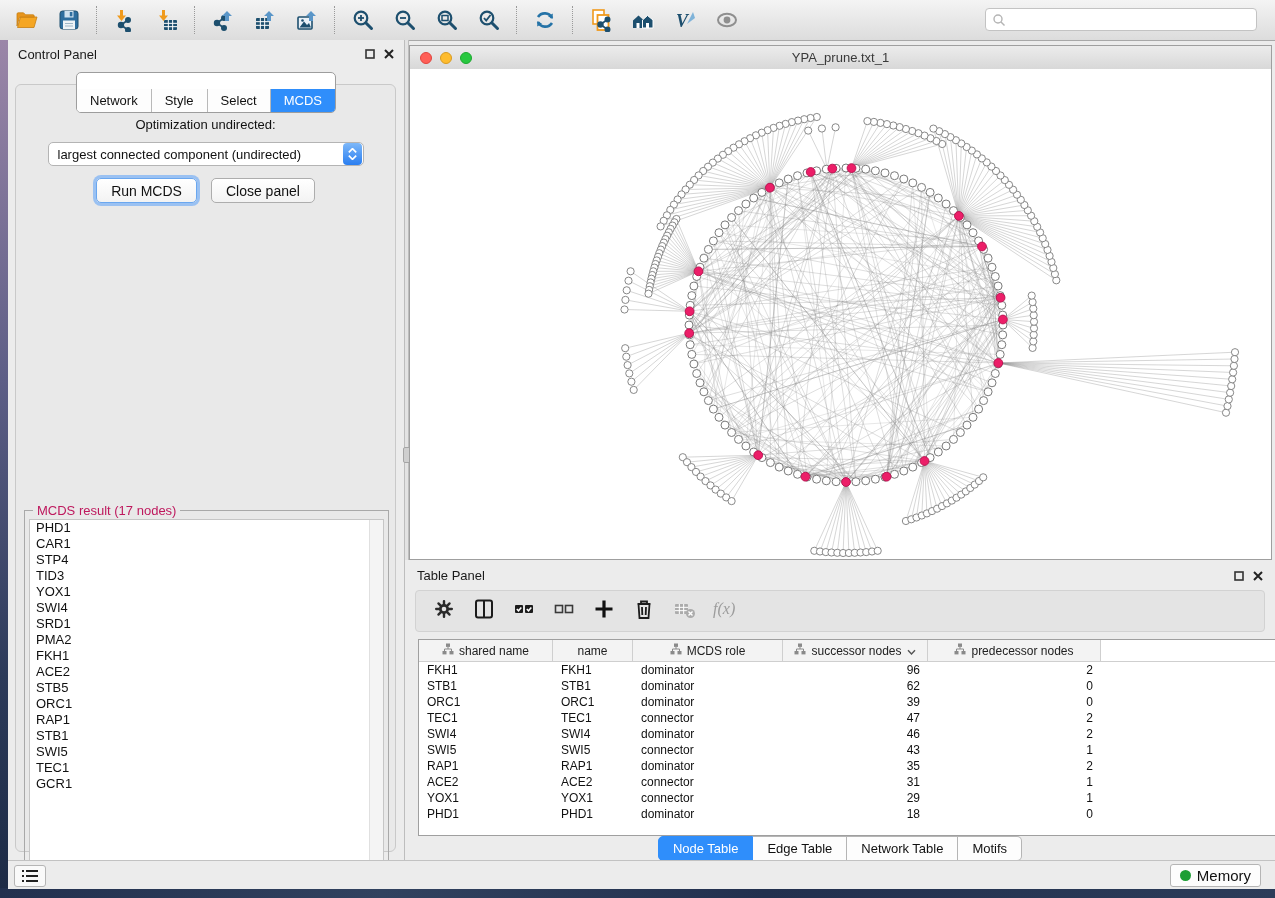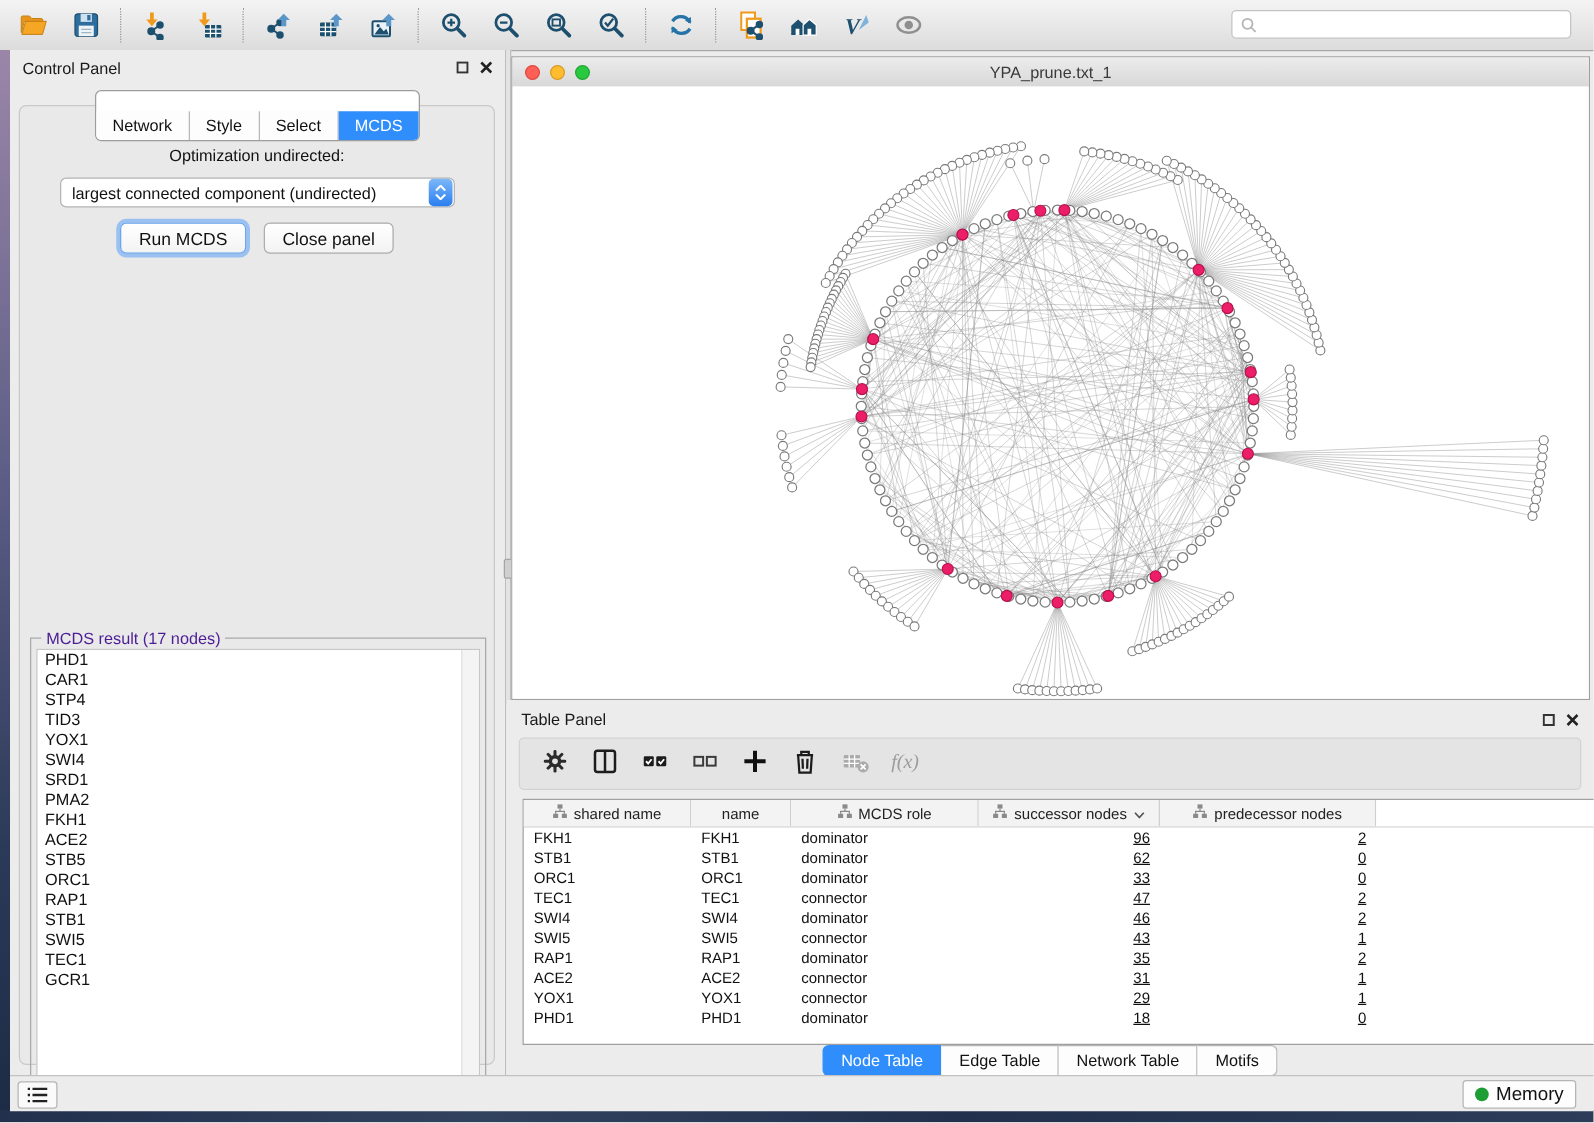--- a/index.html
+++ b/index.html
@@ -37,21 +37,21 @@
   .combo{margin:10px auto 0;width:316px;height:24px;background:#fff;border:1px solid #b4b4b4;border-radius:5px;
      display:flex;align-items:center;box-sizing:border-box;}
   .combo .val{flex:1;font-size:13px;padding-left:9px;color:#111;white-space:nowrap;}
   .combo .step{width:19px;height:22px;border-radius:4px;background:linear-gradient(#7db8f9,#2a7ef0);
      display:flex;flex-direction:column;align-items:center;justify-content:center;gap:2px;margin-right:1px;}
   .btnrow{margin-top:12px;display:flex;justify-content:center;gap:14px;}
   .pushbtn{height:23px;padding:0 14px;font-size:14px;background:linear-gradient(#ffffff,#f3f3f3);
      border:1px solid #adadad;border-radius:5px;color:#111;display:flex;align-items:center;}
   .pushbtn.focus{box-shadow:0 0 0 3px rgba(90,160,250,.55);border-color:#6aa7ef;}
   .groupbox{position:absolute;left:8px;top:425px;width:363px;height:368px;border:1px solid #a9a9a9;}
-  .grouptitle{position:absolute;left:8px;top:-8px;background:#e9e9e9;padding:0 4px;font-size:13px;color:#4c1d95;}
+  .grouptitle{position:absolute;left:8px;top:-8px;background:#e9e9e9;padding:0 4px;font-size:13px;color:#be185d;}
   .mcdslist{position:absolute;left:4px;top:8px;right:4px;bottom:4px;background:#fff;border:1px solid #c6c6c6;
      font-size:13px;color:#111;overflow:hidden;}
   .mcdslist .sb{position:absolute;right:0;top:0;width:13px;height:100%;background:#f4f4f4;border-left:1px solid #e0e0e0;}
   .mcdsitem{padding:0 6px;line-height:16px;}
   
   .netpanel{position:absolute;left:409px;top:45px;width:863px;height:515px;background:#fff;
      border:1px solid #9f9f9f;box-sizing:border-box;}
   .titlebar{height:23px;background:linear-gradient(#ececec,#d8d8d8);border-bottom:1px solid #b6b6b6;
      display:flex;align-items:center;position:relative;}
   .tl{width:12px;height:12px;border-radius:50%;margin-left:8px;}
@@ -67,21 +67,21 @@
   .tpanel-head{height:25px;display:flex;align-items:center;padding:0 12px;font-size:13px;color:#1a1a1a;}
   .ttoolbar{margin:2px 10px 0;height:42px;background:#e4e4e4;border:1px solid #d2d2d2;border-radius:4px;
      display:flex;align-items:center;padding-left:10px;gap:4px;box-sizing:border-box;}
   .ttbtn{width:36px;height:36px;display:flex;align-items:center;justify-content:center;}
   .tablewrap{position:absolute;left:13px;top:76px;width:1249px;height:197px;background:#fff;border:1px solid #9f9f9f;box-sizing:border-box;}
   .thead{display:flex;height:21px;border-bottom:1px solid #cfcfcf;font-size:12px;color:#222;}
   .thcell{background:#f3f3f3;border-right:1px solid #cfcfcf;display:flex;align-items:center;justify-content:center;gap:5px;box-sizing:border-box;}
   .tbody{font-size:12px;color:#111;}
   .trow{display:flex;height:16px;align-items:center;}
   .tcell{box-sizing:border-box;padding:0 8px;white-space:nowrap;overflow:hidden;}
-  .tcell.num{text-align:right;text-decoration:underline;}
+  .tcell.num{text-align:right;}
   .bottabs{position:absolute;left:0;right:0;top:273px;display:flex;justify-content:center;}
   .btab{padding:4px 14px;font-size:13px;background:#fdfdfd;color:#111;border:1px solid #b5b5b5;border-left:none;}
   .btab:first-child{border-left:1px solid #b5b5b5;border-radius:5px 0 0 5px;}
   .btab:last-child{border-radius:0 5px 5px 0;}
   .btab.active{background:#2f8efb;color:#fff;border-color:#2f8efb;}
   
   .statusbar{position:absolute;left:8px;top:860px;width:1267px;height:28px;background:#ececec;border-top:1px solid #c2c2c2;}
   .listbtn{position:absolute;left:6px;top:4px;width:30px;height:20px;background:#fafafa;border:1px solid #b5b5b5;border-radius:3px;
      display:flex;align-items:center;justify-content:center;}
   .membtn{position:absolute;right:14px;top:3px;height:21px;padding:0 9px;background:#fdfdfd;border:1px solid #b5b5b5;border-radius:3px;
@@ -1286,21 +1286,21 @@
             <div class="tcell" style="width: 134px;">STB1</div>
             <div class="tcell" style="width: 80px;">STB1</div>
             <div class="tcell" style="width: 150px;">dominator</div>
             <div class="tcell num" style="width: 145px;">62</div>
             <div class="tcell num" style="width: 173px;">0</div>
           </div>
           <div class="trow">
             <div class="tcell" style="width: 134px;">ORC1</div>
             <div class="tcell" style="width: 80px;">ORC1</div>
             <div class="tcell" style="width: 150px;">dominator</div>
-            <div class="tcell num" style="width: 145px;">33</div>
+            <div class="tcell num" style="width: 145px;">39</div>
             <div class="tcell num" style="width: 173px;">0</div>
           </div>
           <div class="trow">
             <div class="tcell" style="width: 134px;">TEC1</div>
             <div class="tcell" style="width: 80px;">TEC1</div>
             <div class="tcell" style="width: 150px;">connector</div>
             <div class="tcell num" style="width: 145px;">47</div>
             <div class="tcell num" style="width: 173px;">2</div>
           </div>
           <div class="trow">

